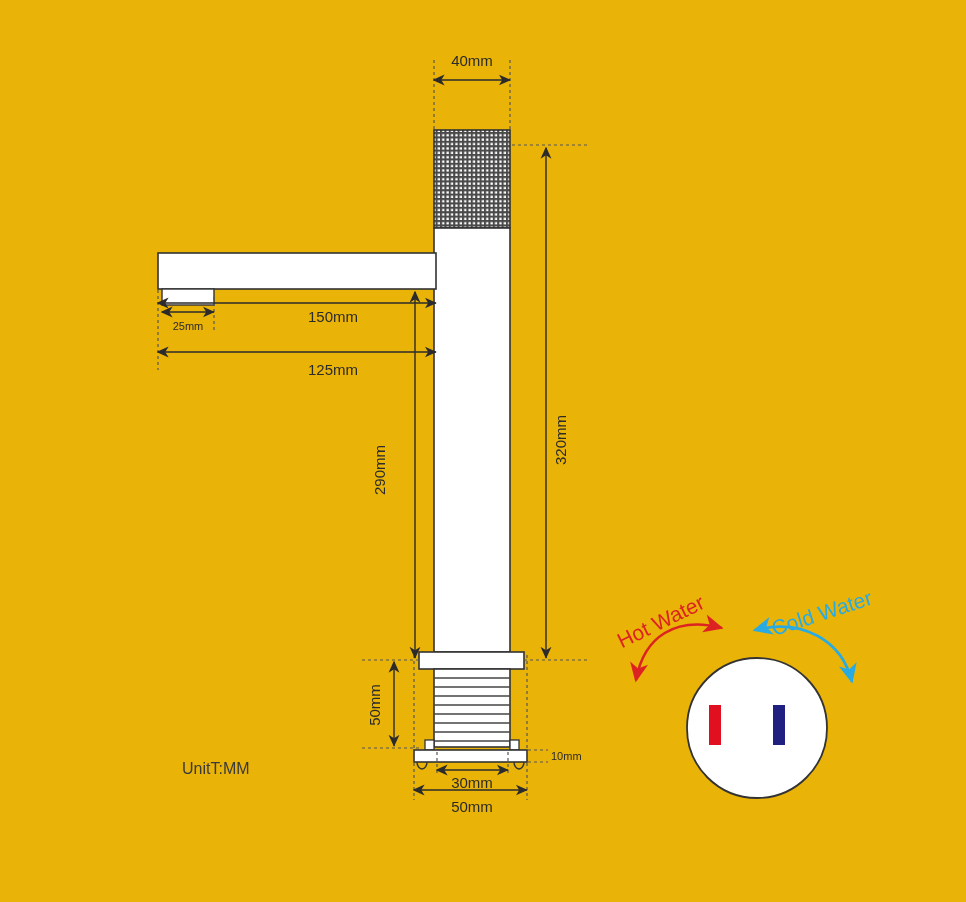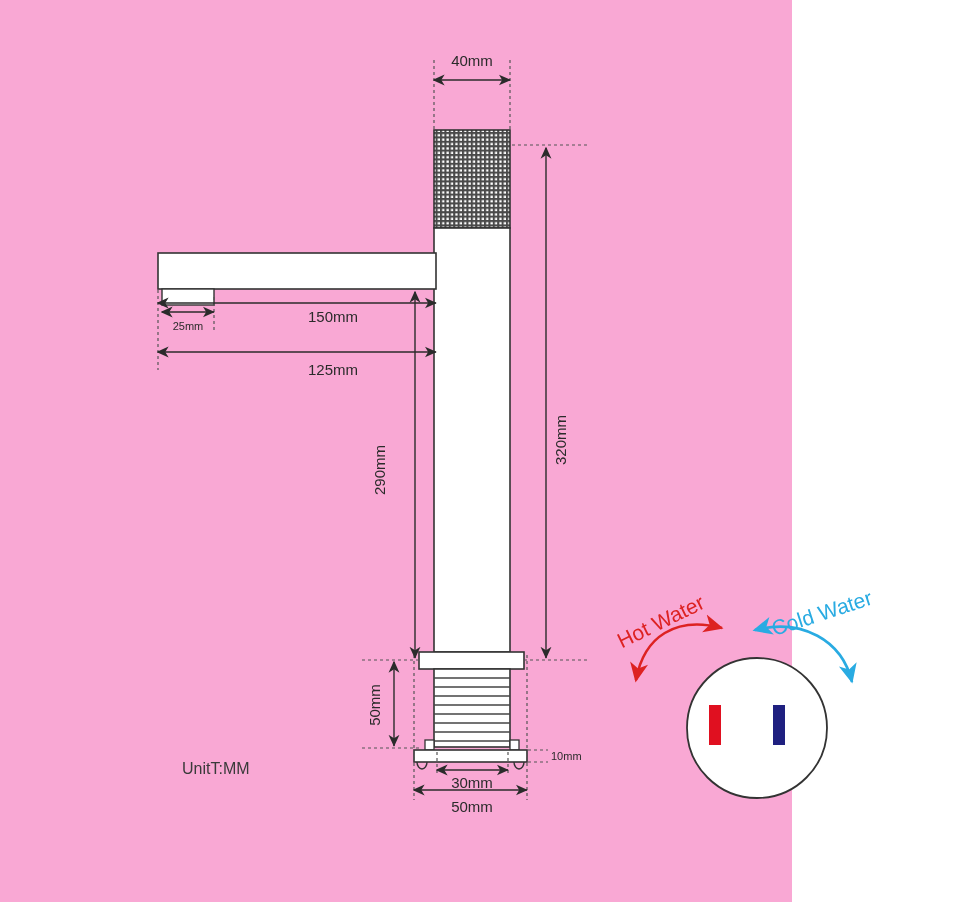--- a/index.html
+++ b/index.html
@@ -1,17 +1,17 @@
 <!DOCTYPE html>
 <html><head>
 <meta charset="utf-8">
 <style>
   html,body{margin:0;padding:0;background:#ffffff;}
   body{width:966px;height:902px;overflow:hidden;font-family:"Liberation Sans",sans-serif;}
-  #stage{position:relative;width:792px;height:902px;background:#f9a8d4;}
+  #stage{position:relative;width:966px;height:902px;background:#eab308;}
   svg#drawing{position:absolute;left:0;top:0;width:966px;height:902px;}
   .dimtext{font-family:"Liberation Sans",sans-serif;font-size:15px;fill:#2b2b2b;}
   .dimtext.small{font-size:11px;}
   .unittext{font-family:"Liberation Sans",sans-serif;font-size:16px;fill:#3a3a3a;}
   .hotlabel{font-family:"Liberation Sans",sans-serif;font-size:21px;fill:#dd2222;}
   .coldlabel{font-family:"Liberation Sans",sans-serif;font-size:21px;fill:#29abe2;}
 </style>
 </head>
 <body>
 

